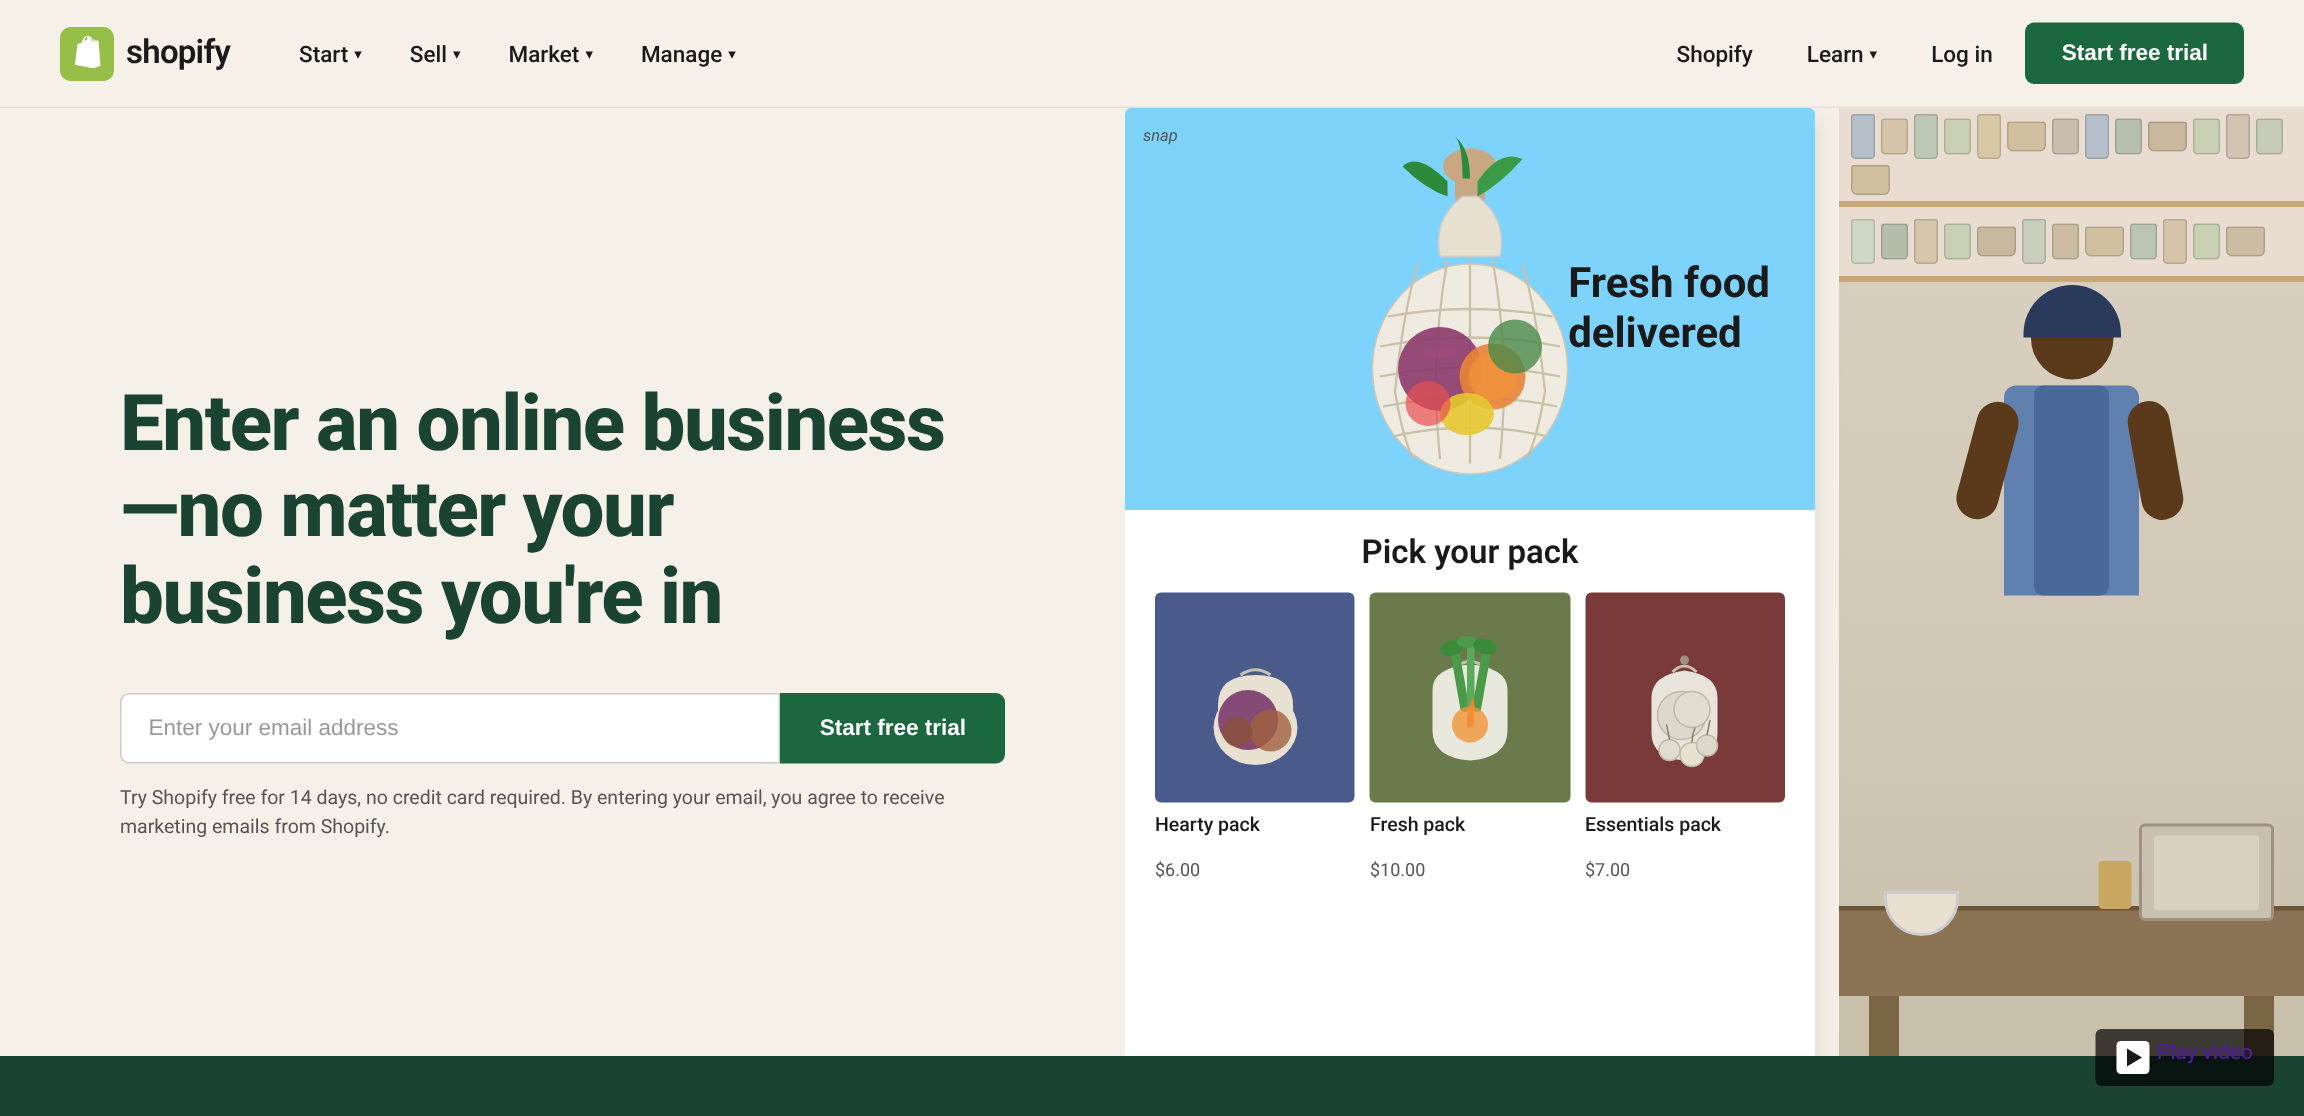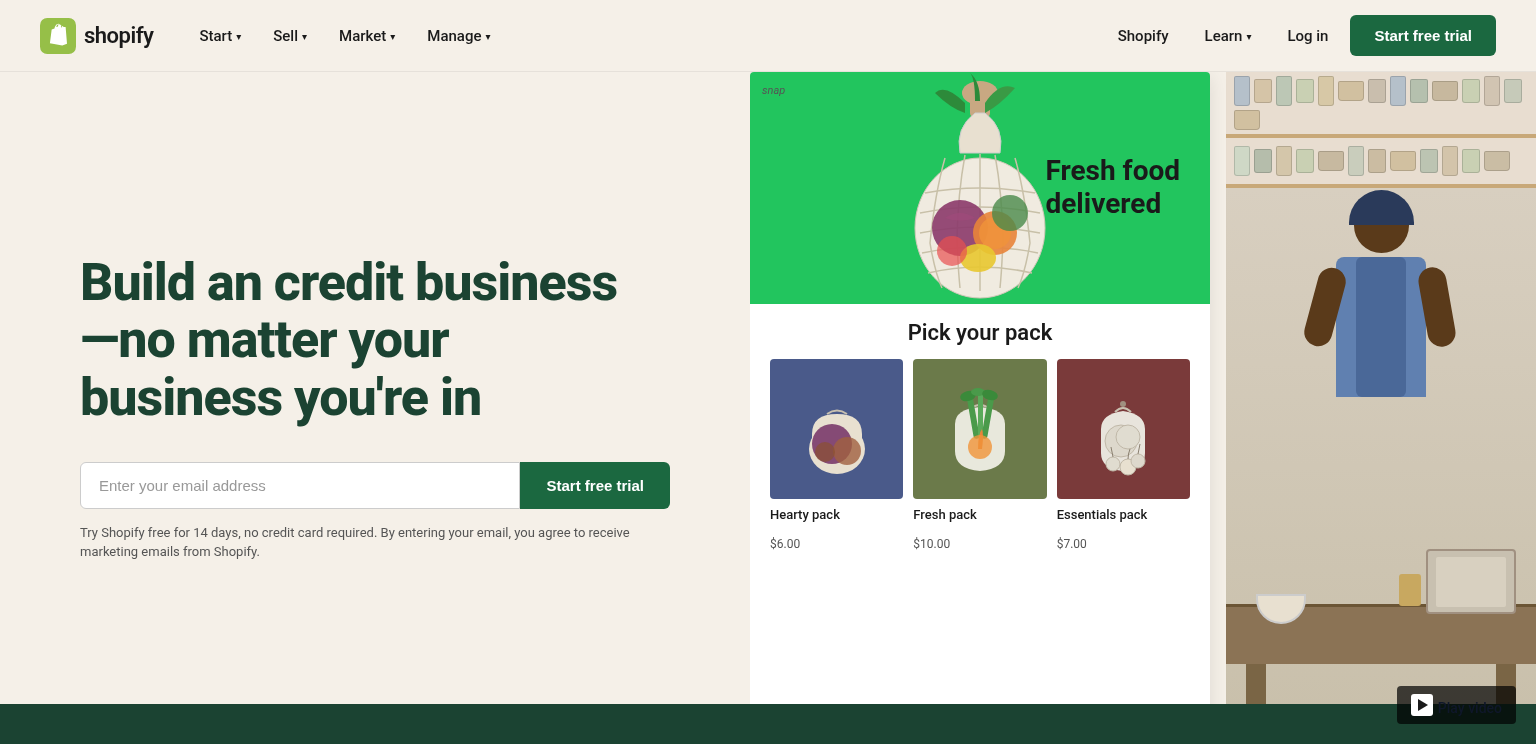--- a/index.html
+++ b/index.html
@@ -165,22 +165,22 @@
       height: 100%;
       background: white;
       border-radius: 4px;
       overflow: hidden;
       box-shadow: 0 4px 20px rgba(0,0,0,0.1);
     }
 
     
     .card-hero {
       width: 100%;
-      height: 232px;
-      background: #22c55e;
+      height: 268px;
+      background: #7dd3fc;
       position: relative;
       display: flex;
       align-items: center;
       justify-content: center;
     }
     .snap-badge {
       position: absolute;
       top: 12px;
       left: 12px;
       font-size: 11px;
@@ -280,24 +280,24 @@
       position: relative;
       overflow: hidden;
     }
 
     
     .play-video-btn {
       position: absolute;
       bottom: 20px;
       right: 20px;
       display: flex;
-      align-items: flex-end;
+      align-items: flex-start;
       gap: 5px;
       background: rgba(0,0,0,0.7);
-      color: #0f172a;
+      color: #4c1d95;
       padding: 8px 14px;
       border-radius: 4px;
       font-size: 14px;
       font-weight: 500;
       cursor: pointer;
       z-index: 10;
     }
     .play-icon-circle {
       width: 22px;
       height: 22px;
@@ -412,21 +412,21 @@
     </div>
     <span class="nav-login">Log in</span>
     <button class="btn-trial">Start free trial</button>
   </div>
 </nav>
 
 <div class="main-content">
 
   <div class="left-side">
     <h1 class="hero-heading">
-      <span>Build an credit business</span><br>
+      <span>Enter an online business</span><br>
       <span>—no matter your</span><br>
       <span>business you're in</span>
     </h1>
     <div class="email-row">
       <input class="email-input" type="email" placeholder="Enter your email address" style="">
       <button class="btn-start-trial">Start free trial</button>
     </div>
     <p class="disclaimer">Try Shopify free for 14 days, no credit card required. By entering your email, you agree to receive marketing emails from Shopify.</p>
   </div>
 

